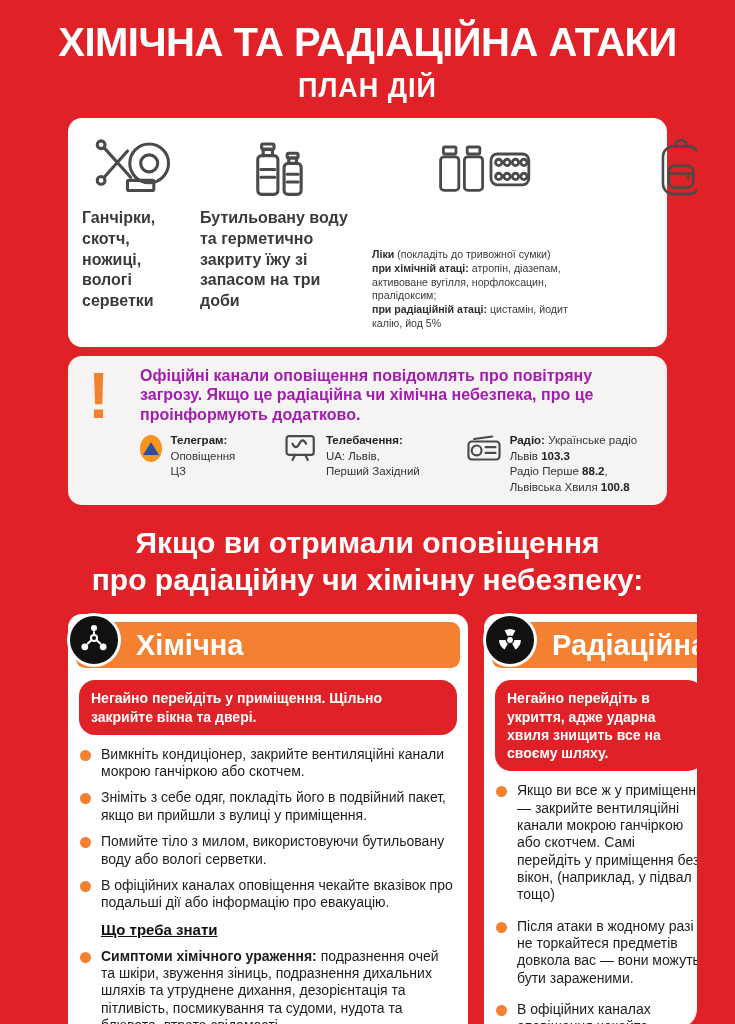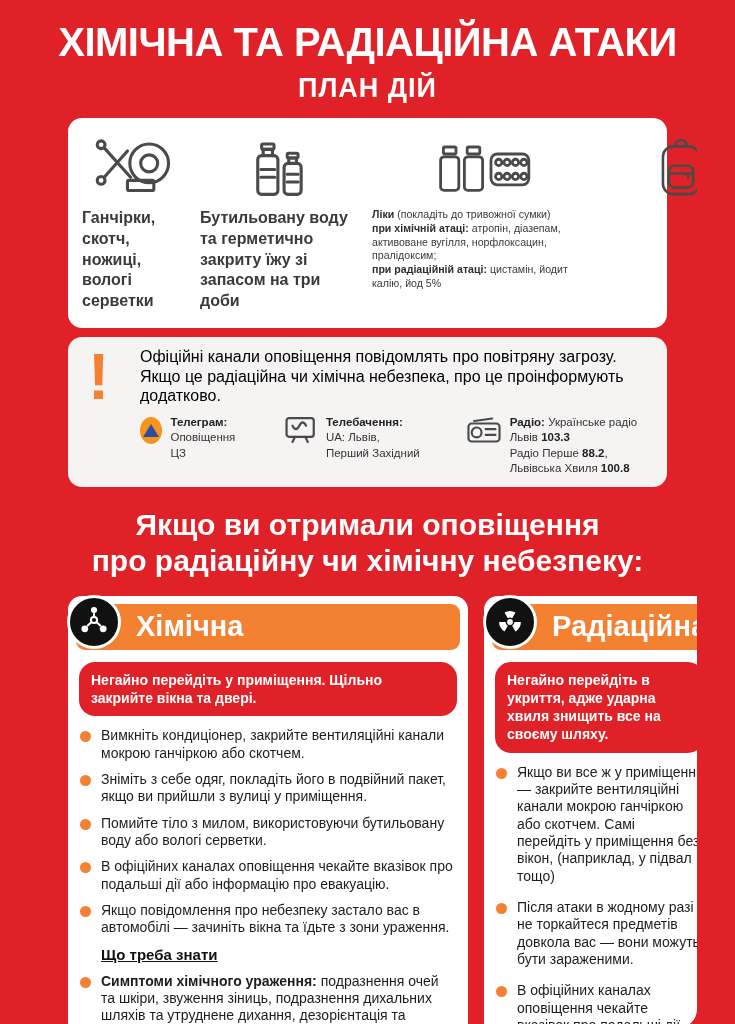--- a/index.html
+++ b/index.html
@@ -15,32 +15,32 @@
   .hdr { text-align:center; padding-top:16px; }
   .hdr-title { color:#fff; font-size:40px; font-weight:800; letter-spacing:-0.5px; line-height:1.1; }
   .hdr-sub { color:#fff; font-size:27px; font-weight:600; letter-spacing:1px; margin-top:9px; }
   
   .card { background:#fff; border-radius:14px; margin:0 30px; padding:8px; }
   .prep-card { margin-top:14px; }
   .strip { background:#F48132; border-radius:9px; color:#fff; font-weight:700; font-size:23px;
            padding:7px 14px; line-height:1.2; }
   .prep-body { display:flex; gap:10px; padding:10px 6px 8px; }
   .prep-item { display:flex; flex-direction:column; }
-  .pi-1 { flex:0 0 108px; } .pi-2 { flex:0 0 162px;align-items:center; } .pi-3 { flex:0 0 224px; } .pi-4 { flex:0 0 150px; }
+  .pi-1 { flex:0 0 108px; } .pi-2 { flex:0 0 162px;align-items:center; } .pi-3 { flex:0 0 224px;gap:40px; } .pi-4 { flex:0 0 150px; }
   .prep-ico { height:64px; display:flex; align-items:center; justify-content:center; margin-bottom:8px; }
   .prep-ico svg { stroke:#4a4a4a; fill:none; stroke-width:4; stroke-linecap:round; stroke-linejoin:round; }
   .prep-txt { font-size:11.5px; line-height:1.3; color:#3a3a3a; }
   .prep-txt.bold { font-weight:700; font-size:16px; }
   .pi-3 .prep-txt, .pi-4 .prep-txt { font-size:10.6px; }
   .prep-txt b { color:#2e2e2e; }
   
   .alert-card { margin-top:9px; background:#F6F3F3; display:grid; grid-template-columns:58px 1fr;
                 padding:10px 12px 10px 14px; min-height:92px; }
   .bang { grid-row:1 / span 2; color:#F48132; font-size:64px; font-weight:900; line-height:0.95; padding-left:6px; }
-  .alert-text { font-size:16px; font-weight:400; line-height:1.22; color:#000000; max-width:600px; }
+  .alert-text { font-size:16px; font-weight:700; line-height:1.22; color:#a21caf; max-width:600px; }
   .channels { display:flex; gap:44px; margin-top:9px; align-items:flex-start; }
   .channel { display:flex; gap:8px; align-items:flex-start; }
   .ch-txt { font-size:11.5px; line-height:1.35; color:#333; }
   .ch-txt b { color:#222; }
   .cd-circle { width:27px; height:27px; border-radius:50%; background:#F7941D;
                display:flex; align-items:center; justify-content:center; margin-top:2px; }
   .cd-tri { width:0; height:0; border-left:8px solid transparent; border-right:8px solid transparent;
             border-bottom:13px solid #2B4EA2; }
   .ch-ico svg { stroke:#4a4a4a; fill:none; stroke-width:2.6; stroke-linecap:round; stroke-linejoin:round; }
   
@@ -228,24 +228,20 @@
             <span>Зніміть з себе одяг, покладіть його в подвійний пакет, якщо ви прийшли з вулиці у приміщення.</span>
           </li>
         <li>
             <span class="dot"></span>
             <span>Помийте тіло з милом, використовуючи бутильовану воду або вологі серветки.</span>
           </li>
         <li>
             <span class="dot"></span>
             <span>В офіційних каналах оповіщення чекайте вказівок про подальші дії або інформацію про евакуацію.</span>
           </li>
-        <li>
-            <span class="dot"></span>
-            <span>Якщо повідомлення про небезпеку застало вас в автомобілі — зачиніть вікна та їдьте з зони ураження.</span>
-          </li>
       </ul>
       <div class="subhead">Що треба знати</div>
       <ul class="blist">
         <li>
             <span class="dot"></span>
             <span><b>Симптоми хімічного ураження:</b> <span>подразнення очей та шкіри, звуження зіниць, подразнення дихальних шляхів та утруднене дихання, дезорієнтація та пітливість, посмикування та судоми, нудота та блювота, втрата свідомості.</span></span>
           </li>
 
       </ul>
     </div>

